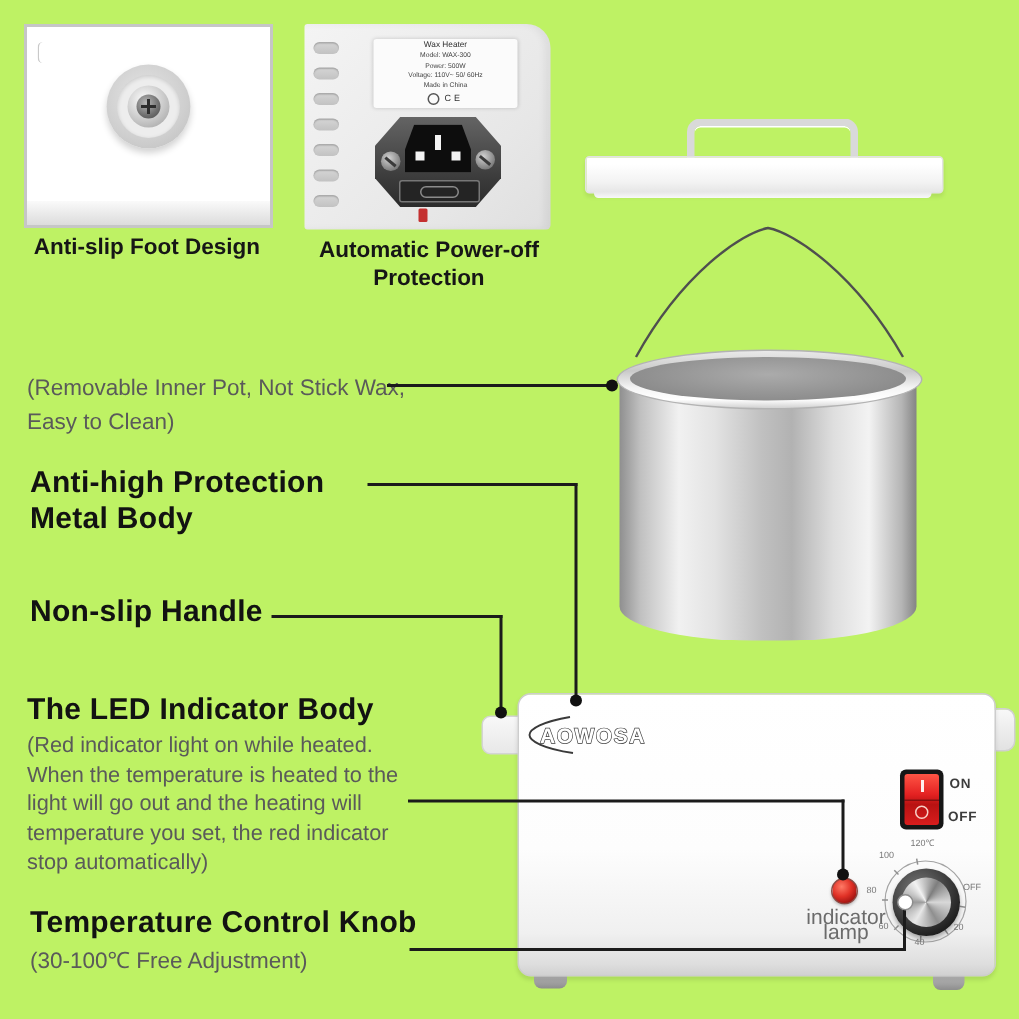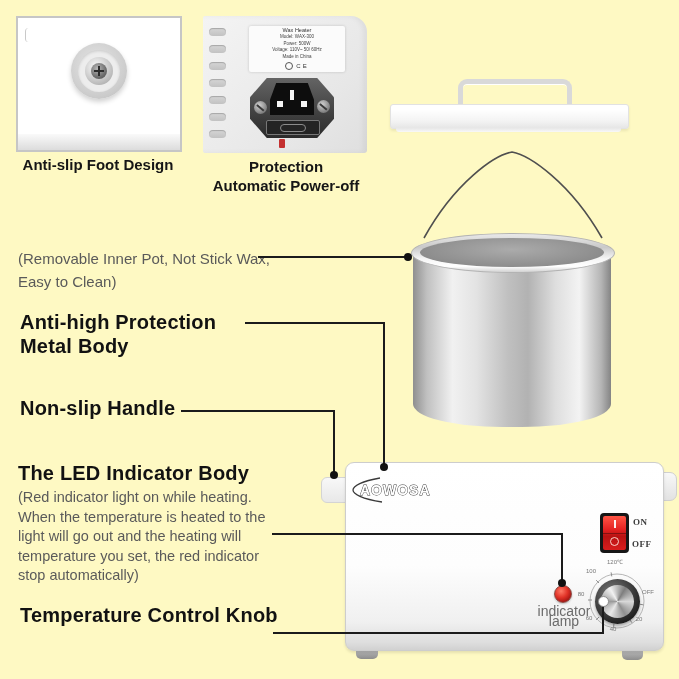--- a/index.html
+++ b/index.html
@@ -1,16 +1,16 @@
 <!DOCTYPE html>
 <html><head>
 <meta charset="utf-8">
 <style>
   html,body{margin:0;padding:0;background:#fff;}
-  #stage{position:relative;width:679px;height:679px;background:#fef9c3;overflow:hidden;
+  #stage{position:relative;width:679px;height:679px;background:#bef264;overflow:hidden;
          font-family:"Liberation Sans",sans-serif;}
   .abs{position:absolute;}
   
   .h{font-size:20px;font-weight:700;color:#121212;letter-spacing:.2px;white-space:nowrap;}
   .desc{font-size:15px;color:#5a5a5a;white-space:nowrap;}
   .cap{font-size:15px;font-weight:700;color:#161616;text-align:center;white-space:nowrap;}
   
   .line{background:#1b1b1b;z-index:5;}
   .dot{width:8px;height:8px;border-radius:50%;background:#111;z-index:6;}
   .dot-white{width:9px;height:9px;border-radius:50%;background:#fff;border:1px solid #8d8d8d;z-index:7;}
@@ -72,21 +72,21 @@
     background:linear-gradient(#f8f8f8,#e8e8e8);z-index:1;}
   .handle-r{left:657px;top:472px;width:18px;height:27px;border:1px solid #d0d0d0;border-radius:0 7px 7px 0;
     background:linear-gradient(#f8f8f8,#e2e2e2);z-index:1;}
   .foot-machine{background:linear-gradient(180deg,#c4c4c4,#8d8d8d);border-radius:2px 2px 5px 5px;z-index:1;}
   .switch-frame{left:600px;top:513px;width:29px;height:40px;background:#161616;border-radius:4px;z-index:4;}
   .switch-red{left:3px;top:3px;width:23px;height:34px;border-radius:2px;
     background:linear-gradient(180deg,#ff5545 0%,#e42222 40%,#b81212 60%,#d81d1d 100%);}
   .sw-split{left:0;top:17px;width:23px;height:1px;background:rgba(0,0,0,.35);}
   .sw-i{left:10.5px;top:4px;width:2px;height:8px;background:rgba(255,255,255,.92);}
   .sw-o{left:7px;bottom:4px;width:7px;height:7px;border:1.5px solid rgba(255,228,218,.9);border-radius:50%;}
-  .onoff{font-size:9px;font-weight:700;color:#3c3c3c;letter-spacing:.5px;z-index:4;font-family:Liberation Serif, serif;}
+  .onoff{font-size:9px;font-weight:700;color:#3c3c3c;letter-spacing:.5px;z-index:4;}
   .lamp{left:554px;top:585px;width:16px;height:16px;border-radius:50%;z-index:4;border:1px solid #8a4a44;
     background:radial-gradient(circle at 38% 32%,#ff7a66,#e03126 45%,#9c1210 80%,#7c0c0c);box-shadow:0 1px 2px rgba(0,0,0,.25);}
   .lamp-label{font-size:14px;color:#6b6b6b;text-align:center;width:64px;z-index:4;}
   .knob{left:595px;top:579px;width:45px;height:45px;border-radius:50%;z-index:4;
     background:radial-gradient(circle at 38% 32%,#787878,#1f1f1f 75%);box-shadow:0 2px 3px rgba(0,0,0,.3);}
   .knob-cone{left:601px;top:585px;width:33px;height:33px;border-radius:50%;z-index:5;
     background:conic-gradient(from 210deg,#e8e8e8,#9a9a9a 60deg,#f2f2f2 120deg,#7e7e7e 180deg,#d8d8d8 240deg,#8f8f8f 300deg,#e8e8e8);}
   .dial-label{font-size:6px;color:#787878;z-index:4;transform:translate(-50%,-50%);white-space:nowrap;}
 </style>
 </head>
@@ -134,22 +134,22 @@
         <div class="pin" style="left:31px;top:18px;width:6px;height:6px;"></div>
         <div class="pin" style="left:20px;top:7px;width:4px;height:10px;"></div>
       </div>
       <div class="abs fuse">
           <i></i>
         </div>
     </div>
     <div class="abs redbit"></div>
   </div>
   <div class="abs cap" style="left:196px;top:157px;width:180px;line-height:19px;">
+    <div>Automatic Power-off</div>
     <div>Protection</div>
-    <div>Automatic Power-off</div>
   </div>
 
   <div class="abs lid-handle"></div>
   <div class="abs lid"></div>
   <div class="abs lid-lip"></div>
 
   <svg class="abs" style="left:405px;top:145px;z-index:1;" width="215" height="105">
     <path d="M19,93 C50,37 90,10 107,7 C124,10 165,37 197,93" fill="none" stroke="#4f4f4f" stroke-width="1.6"></path>
   </svg>
   <div class="abs pot-body"></div>
@@ -206,28 +206,29 @@
   <div class="abs desc" style="left:18px;top:250px;">(Removable Inner Pot, Not Stick Wax,</div>
   <div class="abs desc" style="left:18px;top:273px;">Easy to Clean)</div>
 
   <div class="abs h" style="left:20px;top:311px;">Anti-high Protection</div>
   <div class="abs h" style="left:20px;top:335px;">Metal Body</div>
 
   <div class="abs h" style="left:20px;top:397px;">Non-slip Handle</div>
 
   <div class="abs h" style="left:18px;top:462px;">The LED Indicator Body</div>
   <div class="abs" style="left:18px;top:488px;line-height:19.6px;font-size:14.5px;color:#5a5a5a;">
-    <div>(Red indicator light on while heating.</div>
+    <div>(Red indicator light on while heated.</div>
     <div>When the temperature is heated to the</div>
     <div>light will go out and the heating will</div>
     <div>temperature you set, the red indicator</div>
     <div>stop automatically)</div>
   </div>
 
   <div class="abs h" style="left:20px;top:604px;">Temperature Control Knob</div>
+  <div class="abs desc" style="left:20px;top:629px;">(30-100℃ Free Adjustment)</div>
 
   <div class="abs line" style="left:258px;top:256px;width:150px;height:2px;"></div>
   <div class="abs dot" style="left:404px;top:253px;"></div>
 
   <div class="abs line" style="left:245px;top:322px;width:140px;height:2px;"></div>
   <div class="abs line" style="left:383px;top:322px;width:2px;height:143px;"></div>
   <div class="abs dot" style="left:380px;top:463px;"></div>
 
   <div class="abs line" style="left:181px;top:410px;width:154px;height:2px;"></div>
   <div class="abs line" style="left:333px;top:410px;width:2px;height:63px;"></div>

